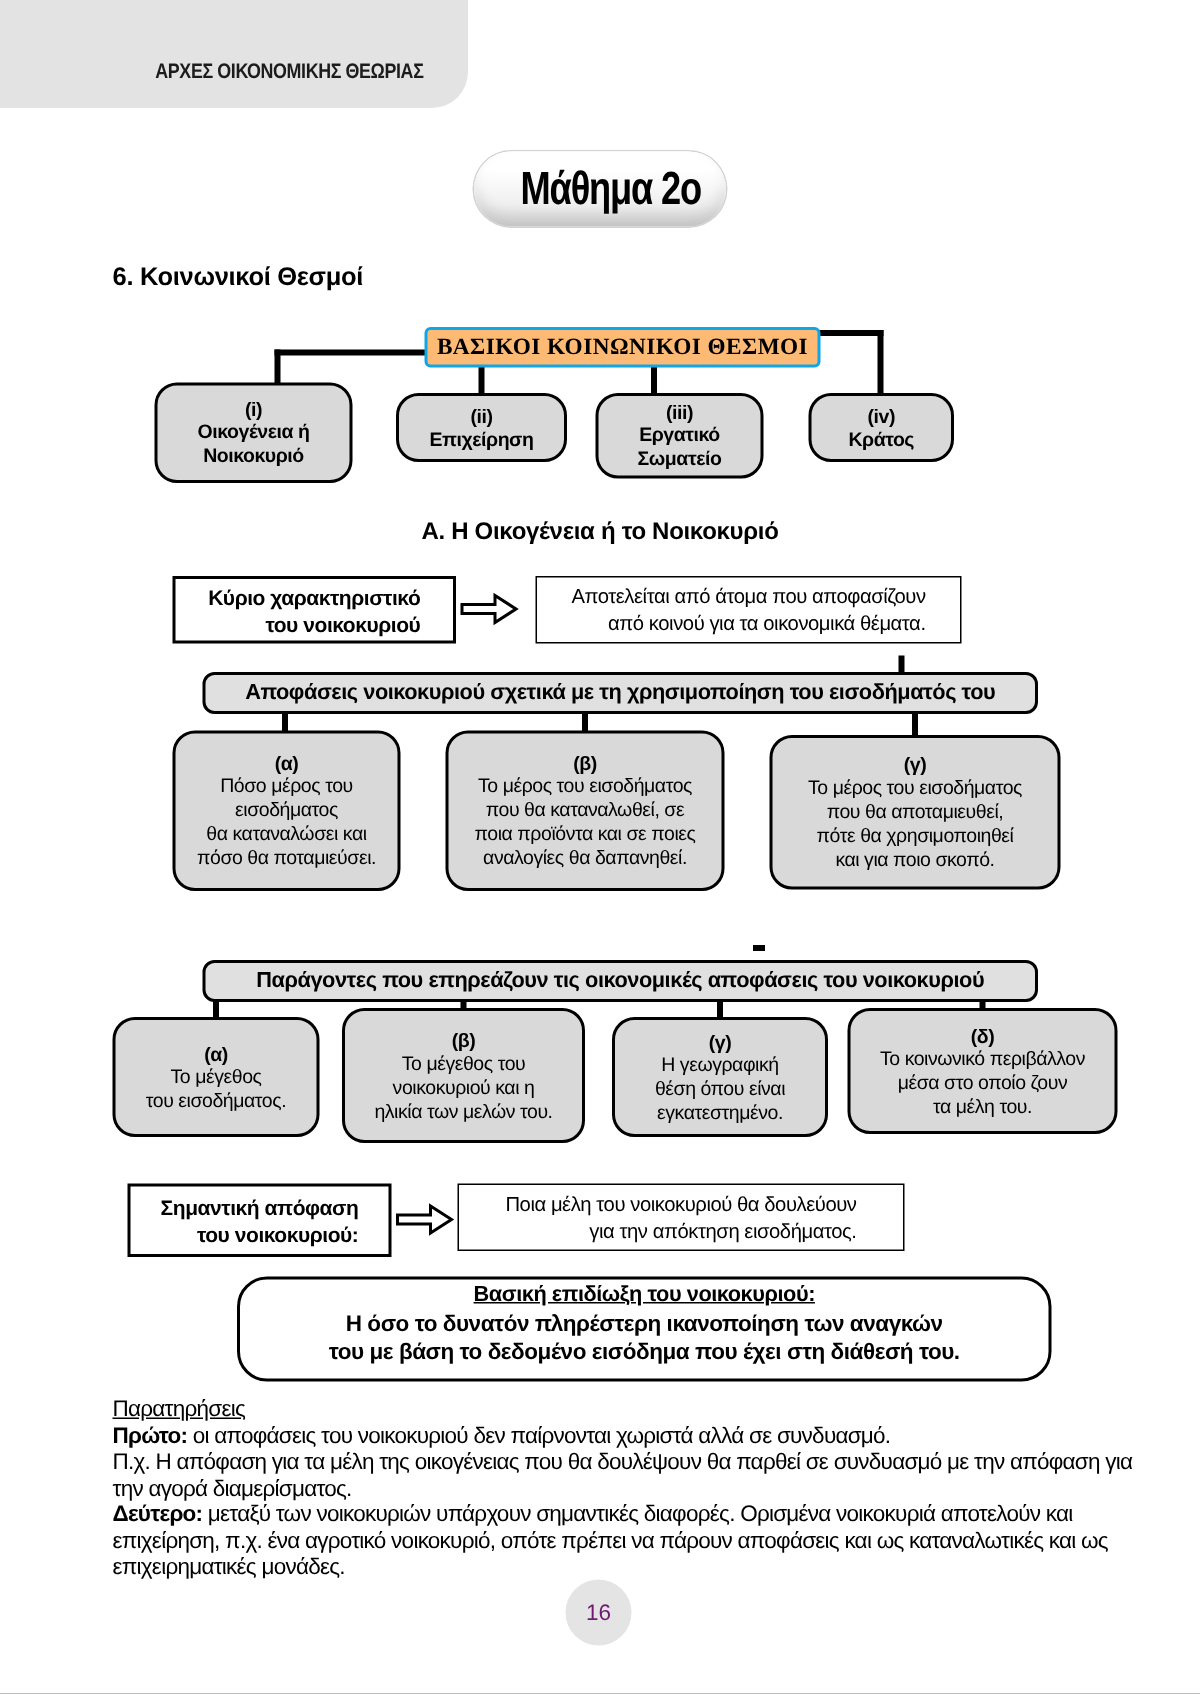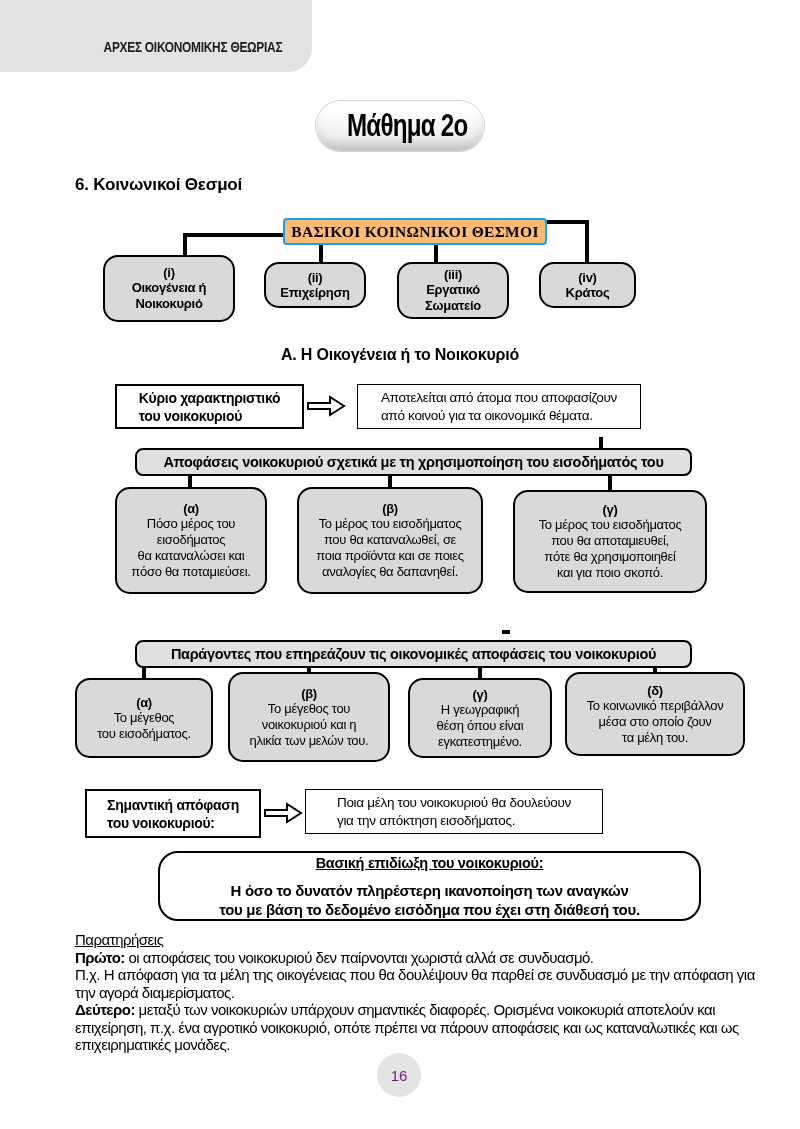--- a/index.html
+++ b/index.html
@@ -26,33 +26,33 @@
         letter-spacing:-0.2px;}
   
   .gbox{position:absolute;background:#d9d9d9;border:2px solid #000;border-radius:15px;
         display:flex;flex-direction:column;align-items:center;justify-content:center;
         text-align:center;letter-spacing:-0.3px;}
   .gbox .tag{font-weight:bold;font-size:13px;line-height:15px;}
   .gbox .body{font-size:13px;line-height:16px;}
   .gbox.boldbody .body{font-weight:bold;}
   .wbox{position:absolute;background:#fff;border:1.5px solid #000;
         display:flex;flex-direction:column;align-items:center;justify-content:center;
-        text-align:left;letter-spacing:-0.3px;font-size:13.5px;line-height:18px;}
+        text-align:right;letter-spacing:-0.3px;font-size:13.5px;line-height:18px;}
   .wbox.key{border-width:2px;font-weight:bold;font-size:14px;}
   .bar{position:absolute;background:#e0e0e0;border:2px solid #000;border-radius:8px;
         display:flex;align-items:center;justify-content:center;text-align:center;
         font-weight:bold;font-size:14.5px;letter-spacing:-0.3px;}
   .root-box{position:absolute;background:#fdba74;border:2px solid #0ea5e9;border-radius:4px;
         display:flex;align-items:center;justify-content:center;
         font-family:"Liberation Serif","DejaVu Serif",serif;font-weight:bold;font-size:15.5px;
         letter-spacing:0.3px;}
   .line{position:absolute;background:#000;}
   .arrow-wrap{position:absolute;}
   .goal-box{position:absolute;background:#fff;border:2px solid #000;border-radius:20px;
-        display:flex;flex-direction:column;align-items:center;justify-content:space-between;
+        display:flex;flex-direction:column;align-items:center;justify-content:flex-start;
         text-align:center;letter-spacing:-0.3px;}
   .goal-title{font-size:14.5px;font-weight:bold;text-decoration:underline;line-height:20px;}
   .goal-body{font-size:15px;font-weight:bold;line-height:19px;}
   .fam-heading{position:absolute;left:0;right:0;top:346px;text-align:center;
         font-size:16px;font-weight:bold;letter-spacing:-0.2px;}
   .notes{position:absolute;left:75px;top:931px;width:692px;font-size:15px;
         letter-spacing:-0.5px;line-height:17.5px;}
   .notes .nh{text-decoration:underline;}
   .notes b{font-weight:bold;}
   .page-circle{position:absolute;left:377px;top:1053px;width:44px;height:44px;border-radius:50%;
@@ -83,21 +83,21 @@
 
   <div class="root-box" style="left:283px;top:218px;width:264px;height:27px;">
     <span>ΒΑΣΙΚΟΙ ΚΟΙΝΩΝΙΚΟΙ ΘΕΣΜΟΙ</span>
   </div>
 
   <div class="gbox boldbody" style="left:103px;top:255px;width:132px;height:67px;">
     <div class="tag">(i)</div>
     <div class="body pre">Οικογένεια ή
 Νοικοκυριό</div>
   </div>
-  <div class="gbox boldbody" style="left:264px;top:262px;width:102px;height:46px;">
+  <div class="gbox boldbody" style="left:264px;top:262px;width:114px;height:46px;">
     <div class="tag">(ii)</div>
     <div class="body pre">Επιχείρηση</div>
   </div>
   <div class="gbox boldbody" style="left:397px;top:262px;width:112px;height:57px;">
     <div class="tag">(iii)</div>
     <div class="body pre">Εργατικό
 Σωματείο</div>
   </div>
   <div class="gbox boldbody" style="left:539px;top:262px;width:97px;height:46px;">
     <div class="tag">(iv)</div>

